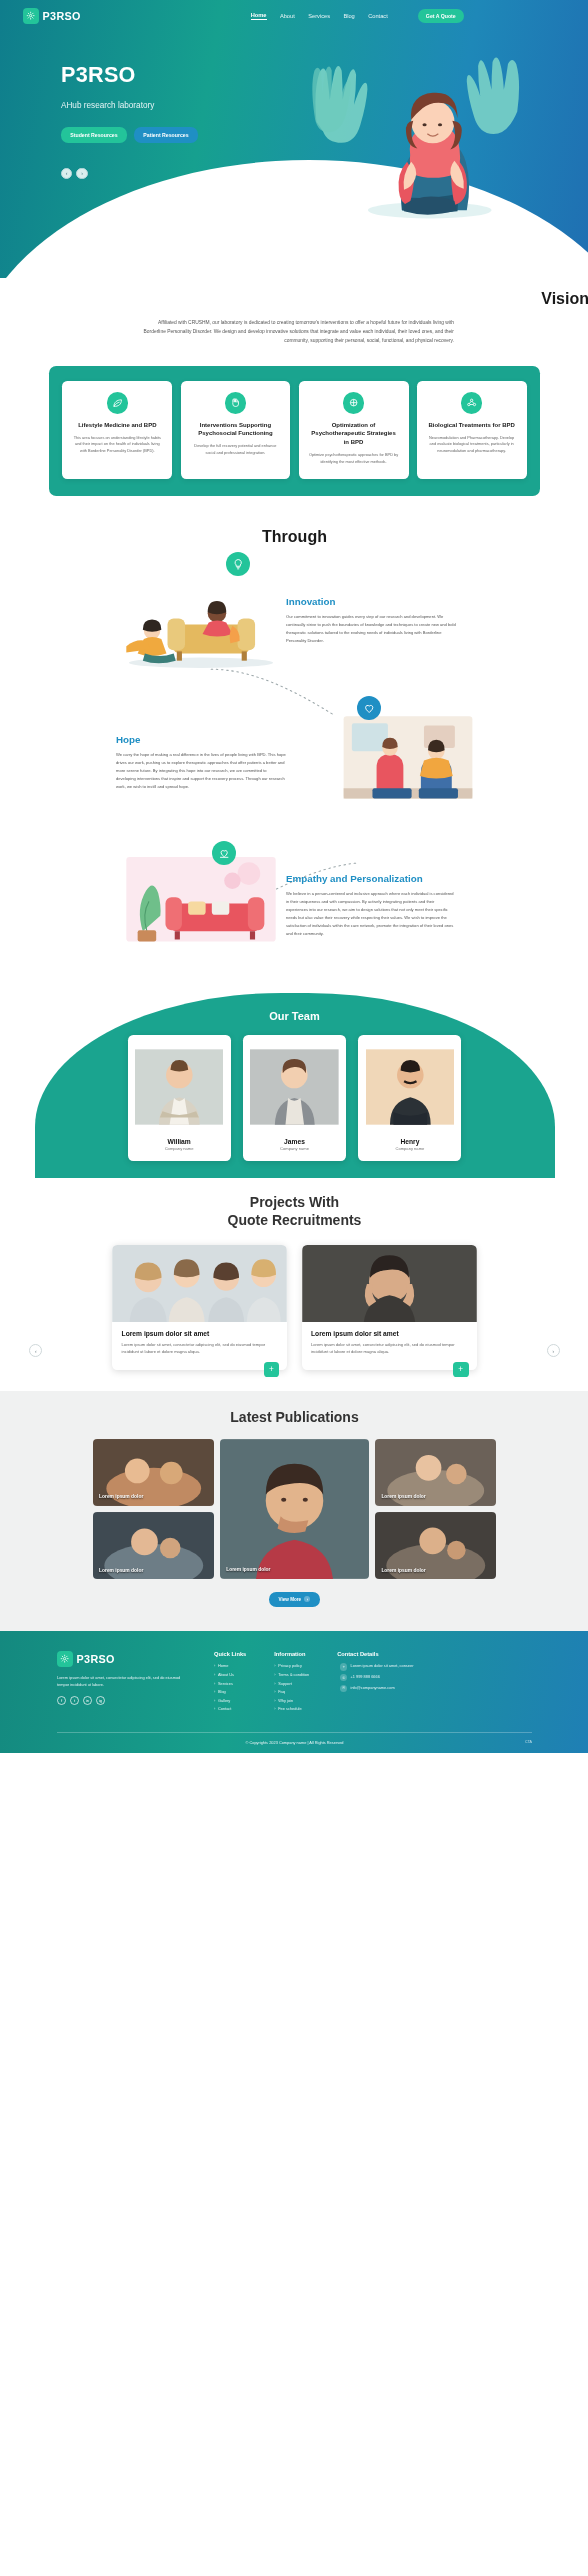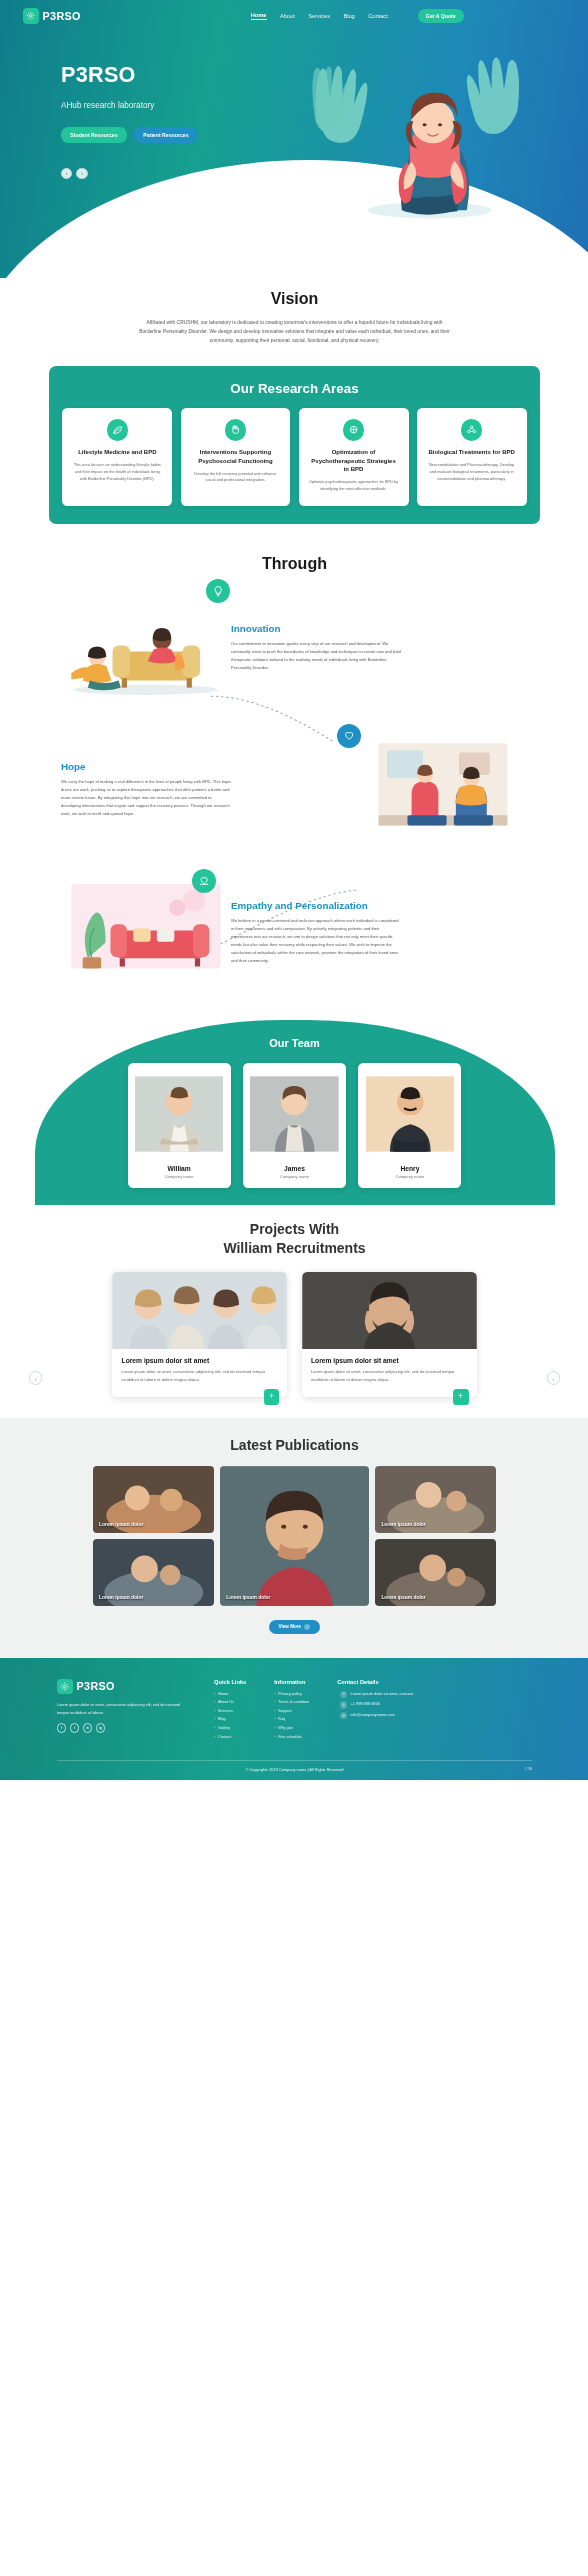--- a/index.html
+++ b/index.html
@@ -79,21 +79,21 @@
     background: rgba(255,255,255,.85);
     display: flex; align-items: center; justify-content: center;
     font-size: 5.2px; cursor: pointer;
   }
   .hero-illus {
     position: absolute; right: 46px; top: 29px;
     width: 242px; height: 206px; z-index: 4;
   }
 
   
-  .vision { text-align: center; padding: 12.4px 0 20.6px; }
+  .vision { text-align: right; padding: 12.4px 0 20.6px; }
   .section-title {
     font-size: 16px; font-weight: bold; color: #1a1a1a;
   }
   .vision p {
     max-width: 319px; margin: 9.3px auto 0;
     font-size: 4.9px; line-height: 1.9; color: #555;
   }
 
   
   .research-wrap { padding: 0 49px 29px; }
@@ -115,21 +115,21 @@
     background: #23c49a; margin: 0 auto 7.2px;
     display: flex; align-items: center; justify-content: center;
   }
   .card-icon svg { width: 11.3px; height: 11.3px; }
   .card h3 { font-size: 6px; color: #1a1a1a; line-height: 1.45; margin-bottom: 5.2px; }
   .card p { font-size: 3.9px; color: #666; line-height: 1.75; }
 
   
   .values { text-align: center; padding: 2.1px 0 0; }
   .values-rows { position: relative; margin-top: 15.5px; }
-  .vrow { display: flex; align-items: center; padding: 0 61px; position: relative; }
+  .vrow { display: flex; align-items: center; padding: 0 96px; position: relative; margin-left: 20px; }
   .vrow .art { width: 170px; height: 103px; flex-shrink: 0; }
   .vrow .txt { flex: 1; text-align: left; }
   .vrow.rev .txt { order: -1; padding-right: 20.6px; }
   .vrow h3 { font-size: 9.8px; font-weight: bold; color: #1f8fc4; margin-bottom: 6.2px; }
   .vrow.green h3 { color: #1f8fc4; }
   .vrow p { font-size: 4.1px; color: #555; line-height: 1.95; max-width: 170px; }
   .badge-ico {
     width: 24px; height: 24px; border-radius: 50%;
     display: flex; align-items: center; justify-content: center;
     position: absolute; z-index: 3;
@@ -339,21 +339,20 @@
     </svg>
   </section>
 
   <section class="vision">
     <h2 class="section-title">Vision</h2>
     <p>Affiliated with CRUSHM, our laboratory is dedicated to creating tomorrow's interventions to offer a hopeful future for individuals living with Borderline Personality Disorder. We design and develop innovative solutions that integrate and value each individual, their loved ones, and their community, supporting their personal, social, functional, and physical recovery.</p>
   </section>
 
   <section class="research-wrap">
     <div class="research">
-      <h2>Our Research Areas</h2>
       <div class="cards">
 
         <div class="card">
           <div class="card-icon">
             <svg viewBox="0 0 24 24" fill="none" stroke="#fff" stroke-width="1.8">
                 <path d="M4 20c0-8 6-14 16-14 0 10-6 14-16 14z"></path>
                 <path d="M4 20c4-6 8-8 12-9"></path>
               </svg>
           </div>
           <h3>Lifestyle Medicine and BPD</h3>
@@ -551,21 +550,21 @@
           <span>Company name</span>
         </div>
 
       </div>
     </div>
   </section>
 
   <section class="projects">
     <h2>
       <span>Projects With</span><br>
-      <span>William Recruitments</span>
+      <span>Quote Recruitments</span>
     </h2>
     <div class="proj-arrow pa-left">‹</div>
     <div class="proj-arrow pa-right">›</div>
 
     <div class="proj-cards">
 
       <div class="proj">
         <div class="img">
           <svg viewBox="0 0 340 150" width="100%" height="100%">
             <rect width="340" height="150" fill="#d6dde0"></rect>

